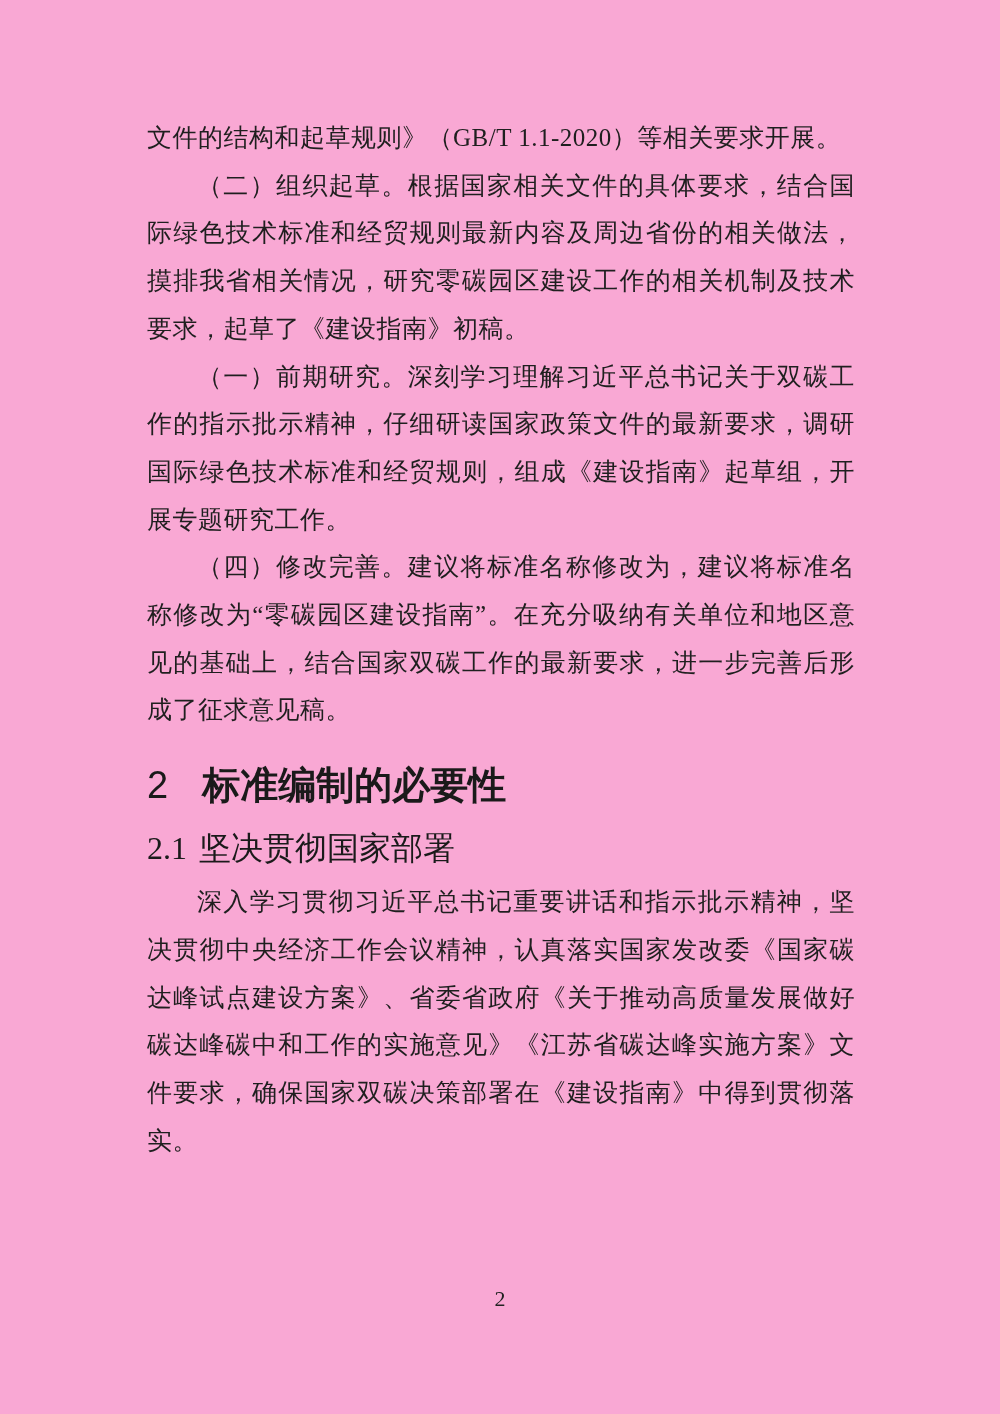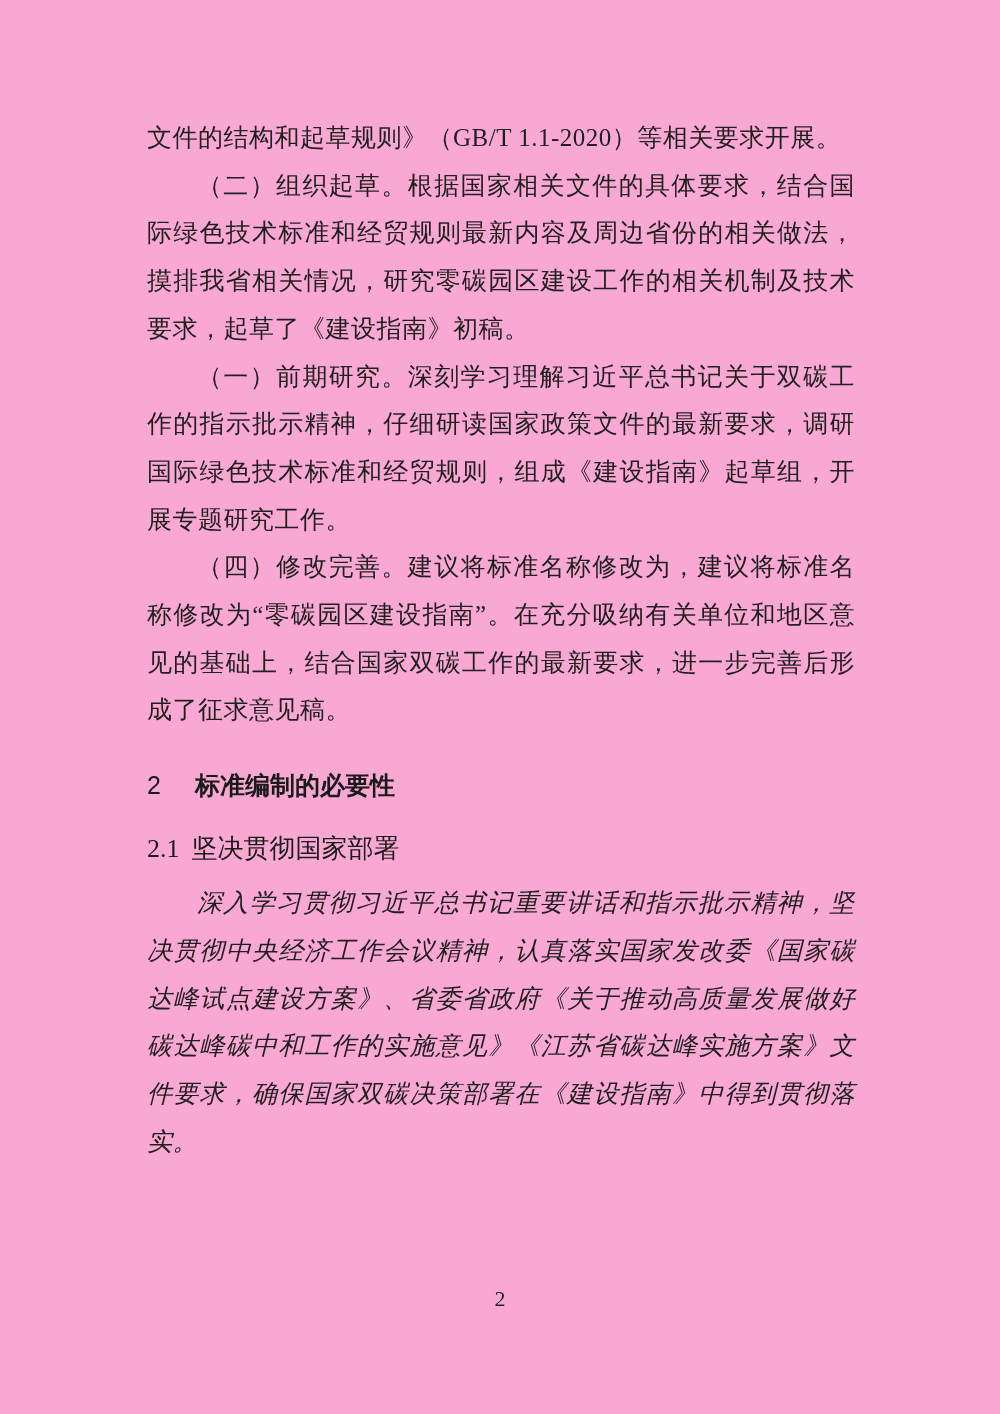--- a/index.html
+++ b/index.html
@@ -32,46 +32,45 @@
     text-align-last: left;
     text-indent: 2em;
     letter-spacing: 0.5px;
   }
   .para.no-indent {
     text-indent: 0;
   }
   .section-heading {
     margin: 30px 0 0 0;
     font-family: "Liberation Sans", "DejaVu Sans", sans-serif;
-    font-size: 25px;
+    font-size: 38px;
     font-weight: 600;
     line-height: 42px;
     color: #1a1a1a;
   }
   .section-heading .sec-num {
     display: inline-block;
     margin-right: 34px;
     font-weight: 500;
   }
   .subsection-heading {
     margin: 24px 0 0 0;
     font-family: "Liberation Sans", "DejaVu Sans", sans-serif;
-    font-size: 26px;
+    font-size: 32px;
     font-weight: 400;
     line-height: 36px;
     color: #1a1a1a;
   }
   .subsection-heading .sub-num {
     display: inline-block;
     margin-right: 12px;
     font-family: "Liberation Serif", "DejaVu Serif", serif;
   }
   .closing {
     margin-top: 12px;
-    font-style: italic;
   }
   .page-number {
     position: absolute;
     top: 1286px;
     left: 0;
     width: 100%;
     text-align: center;
     font-size: 22px;
     line-height: 26px;
     color: #222;

